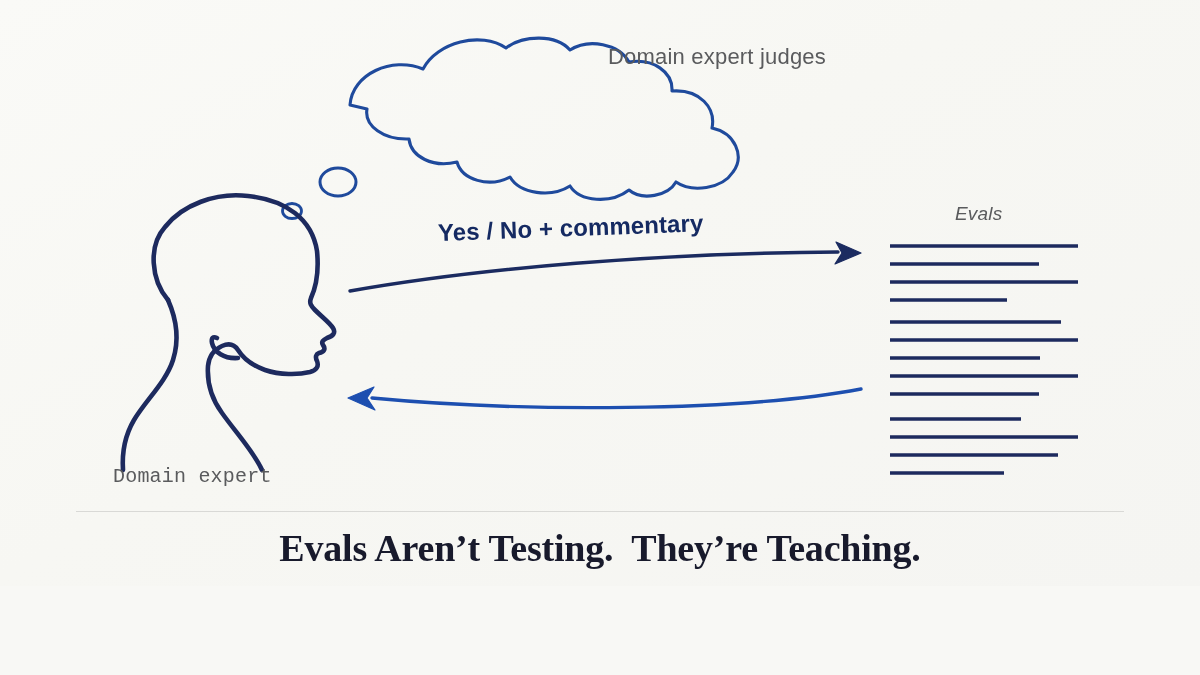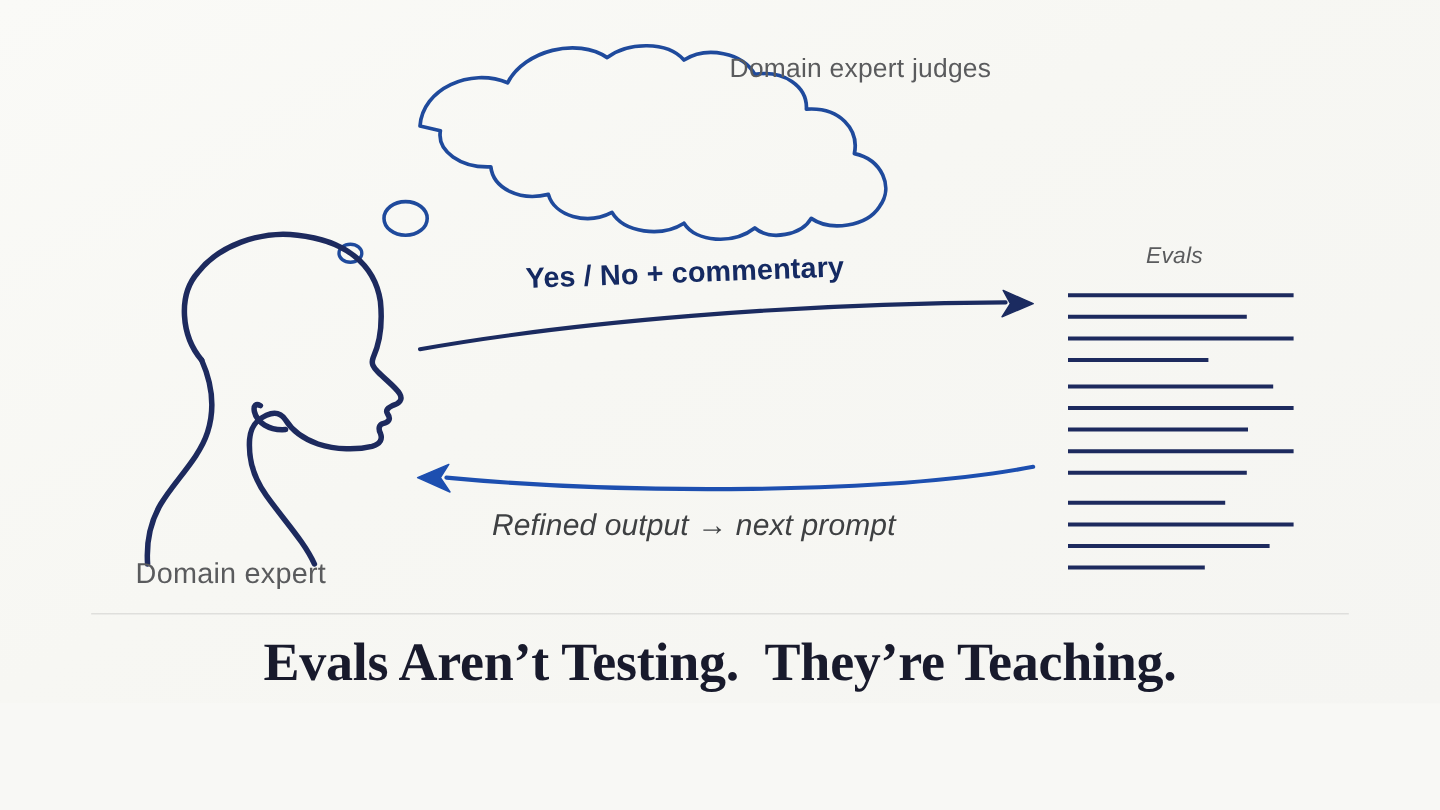--- a/index.html
+++ b/index.html
@@ -48,22 +48,23 @@
   #label-evals {
     left: 955px;
     top: 203px;
     font-size: 19px;
     color: #5a5b5d;
     font-style: italic;
   }
   #label-expert {
     left: 113px;
     top: 465px;
-    font-size: 24px;
+    font-size: 20px;
     color: #5a5b5d;
+    font-family: Liberation Mono, monospace;
   }
 
   
   #caption-top {
     position: absolute;
     left: 438px;
     top: 219px;
     font-size: 24px;
     font-weight: bold;
     color: #152a62;
@@ -95,21 +96,21 @@
 
   
   #headline {
     position: absolute;
     left: 0;
     top: 526px;
     width: 1200px;
     text-align: center;
     font-family: "Liberation Serif", "DejaVu Serif", serif;
     font-weight: bold;
-    font-size: 45px;
+    font-size: 38px;
     color: #181a2c;
     letter-spacing: -0.2px;
     white-space: pre;
   }
   #subtitle {
     position: absolute;
     left: 0;
     top: 590px;
     width: 1200px;
     text-align: center;
@@ -245,20 +246,19 @@
   </svg>
 
   <div class="label" id="label-cloud">Domain expert judges</div>
 
   <div class="label" id="label-evals">Evals</div>
 
   <div class="label" id="label-expert">Domain expert</div>
 
   <div id="caption-top">Yes / No + commentary</div>
 
-  <div id="caption-bottom">Refined output → next prompt</div>
 
   <div id="divider"></div>
 
   <div id="headline">Evals Aren’t Testing.  They’re Teaching.</div>
 
 
 </div>
 
 </body></html>

